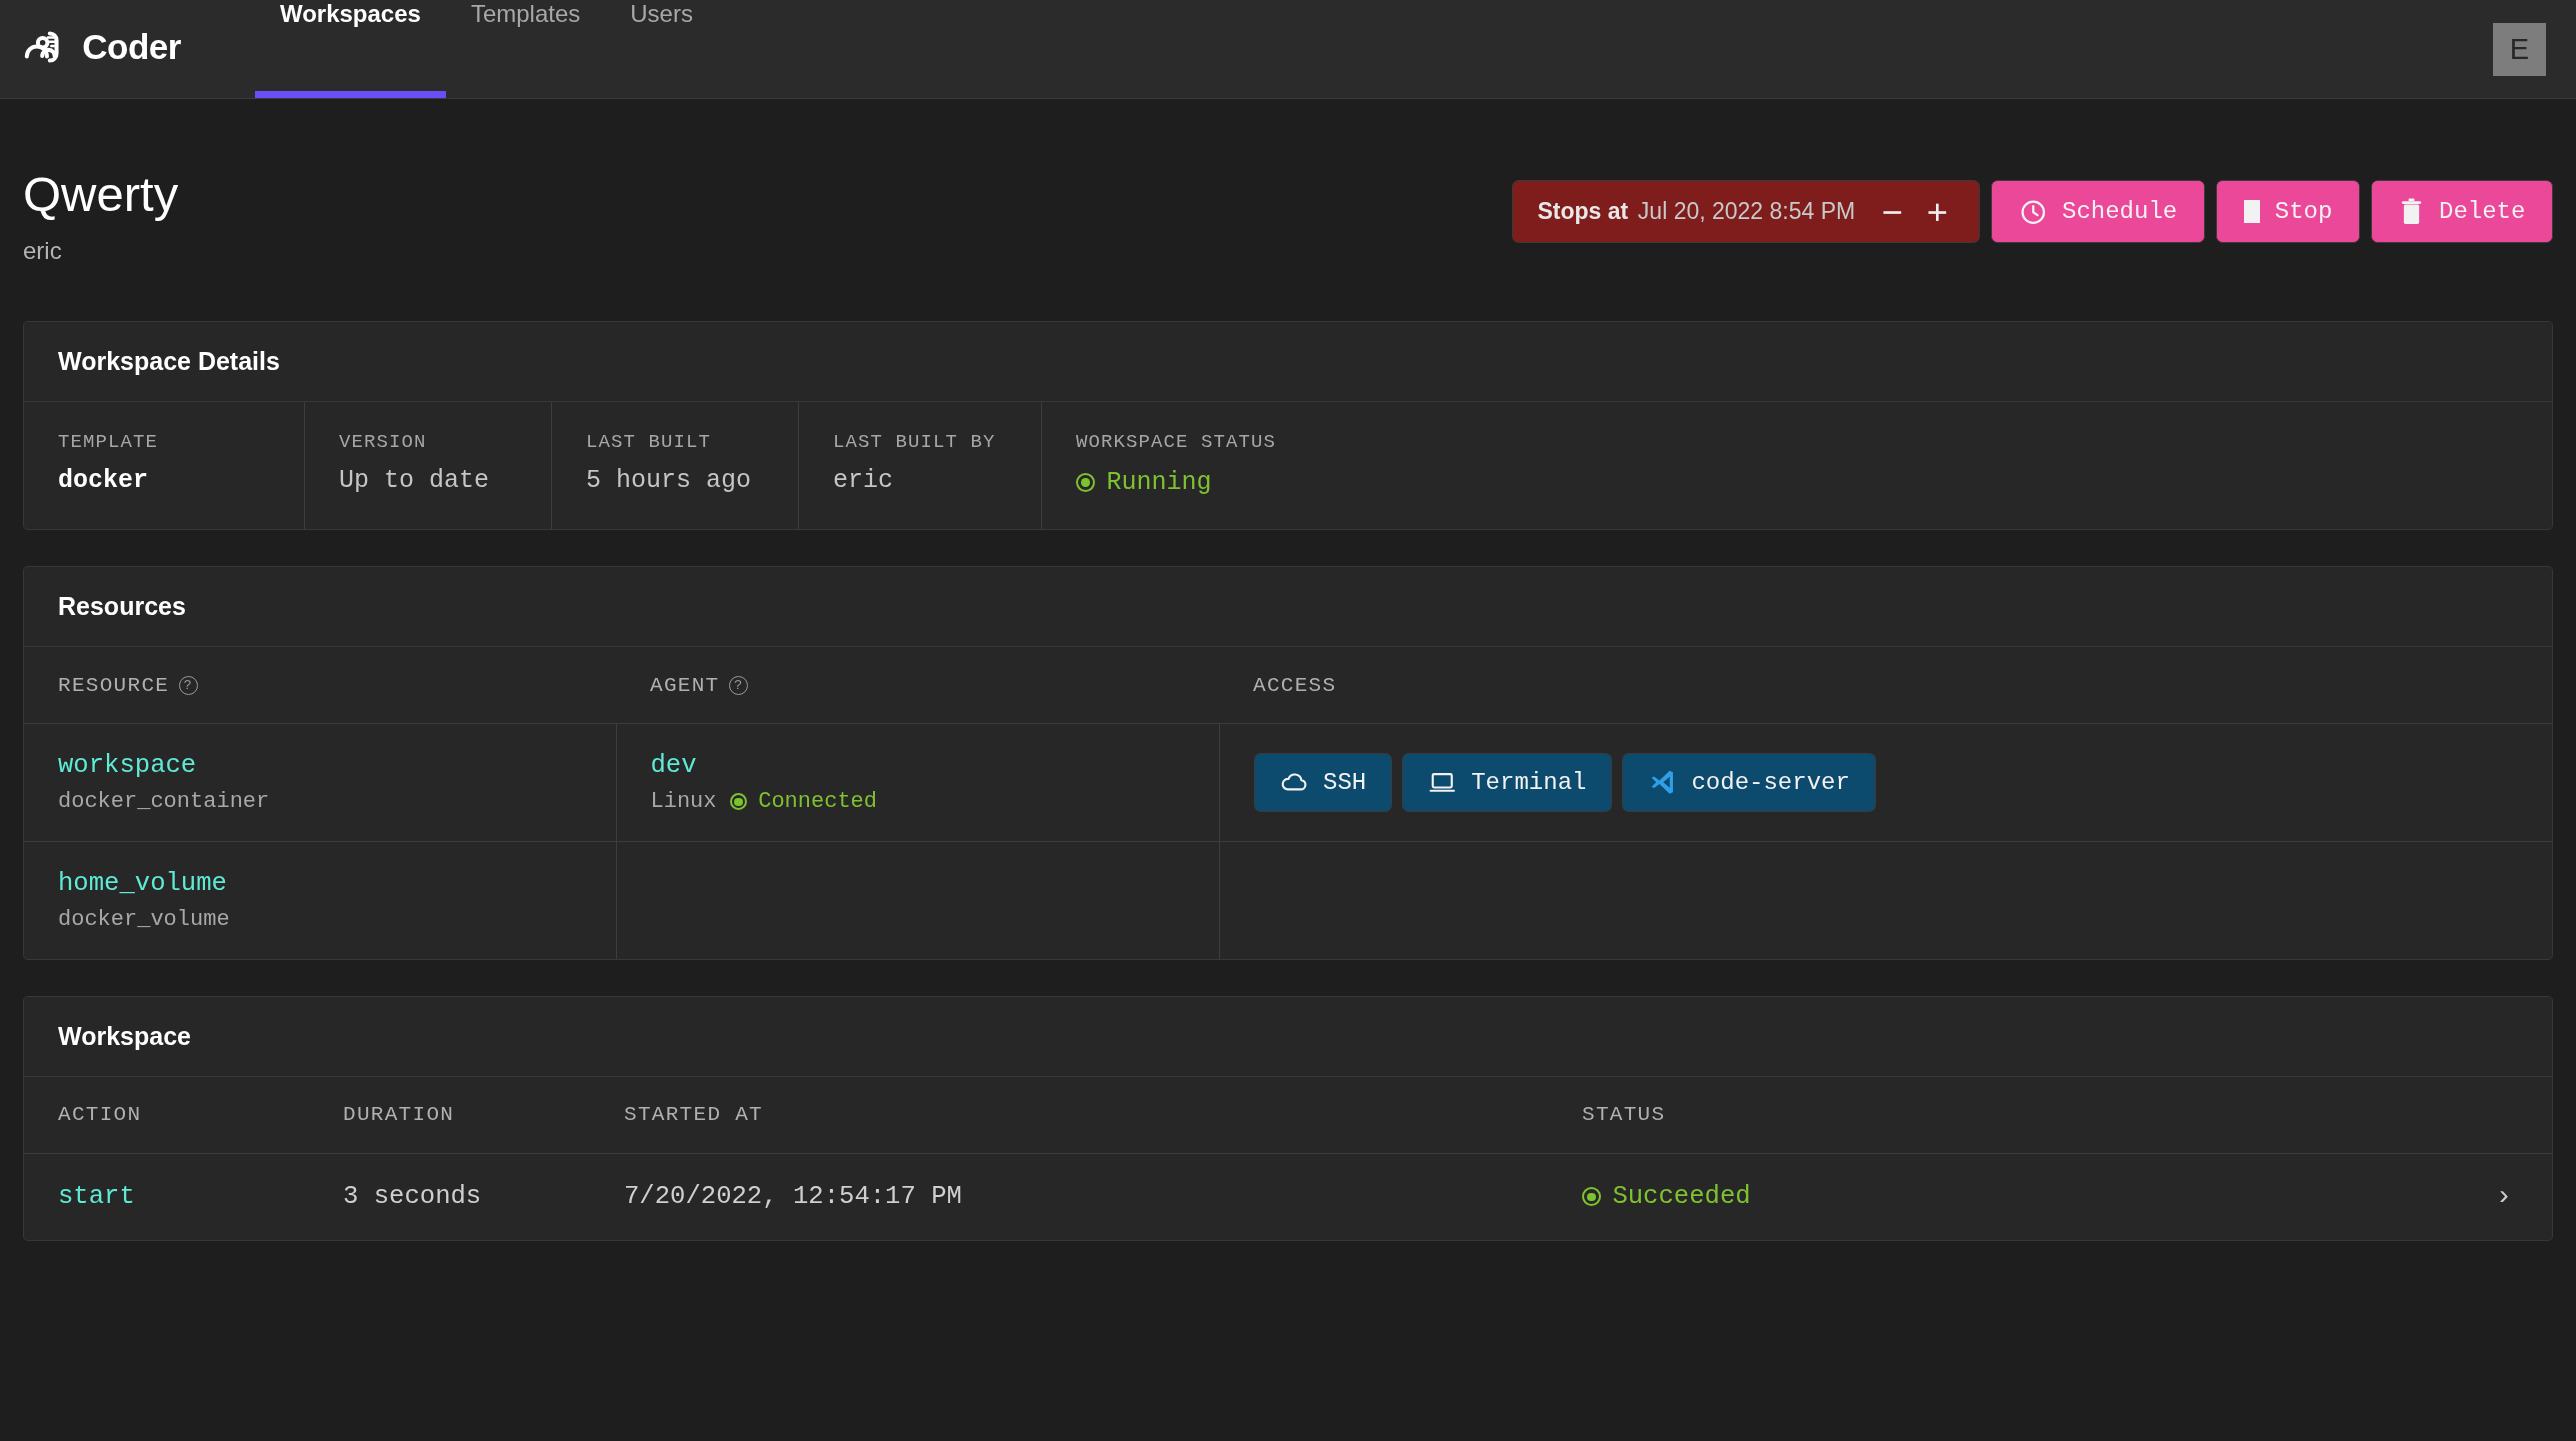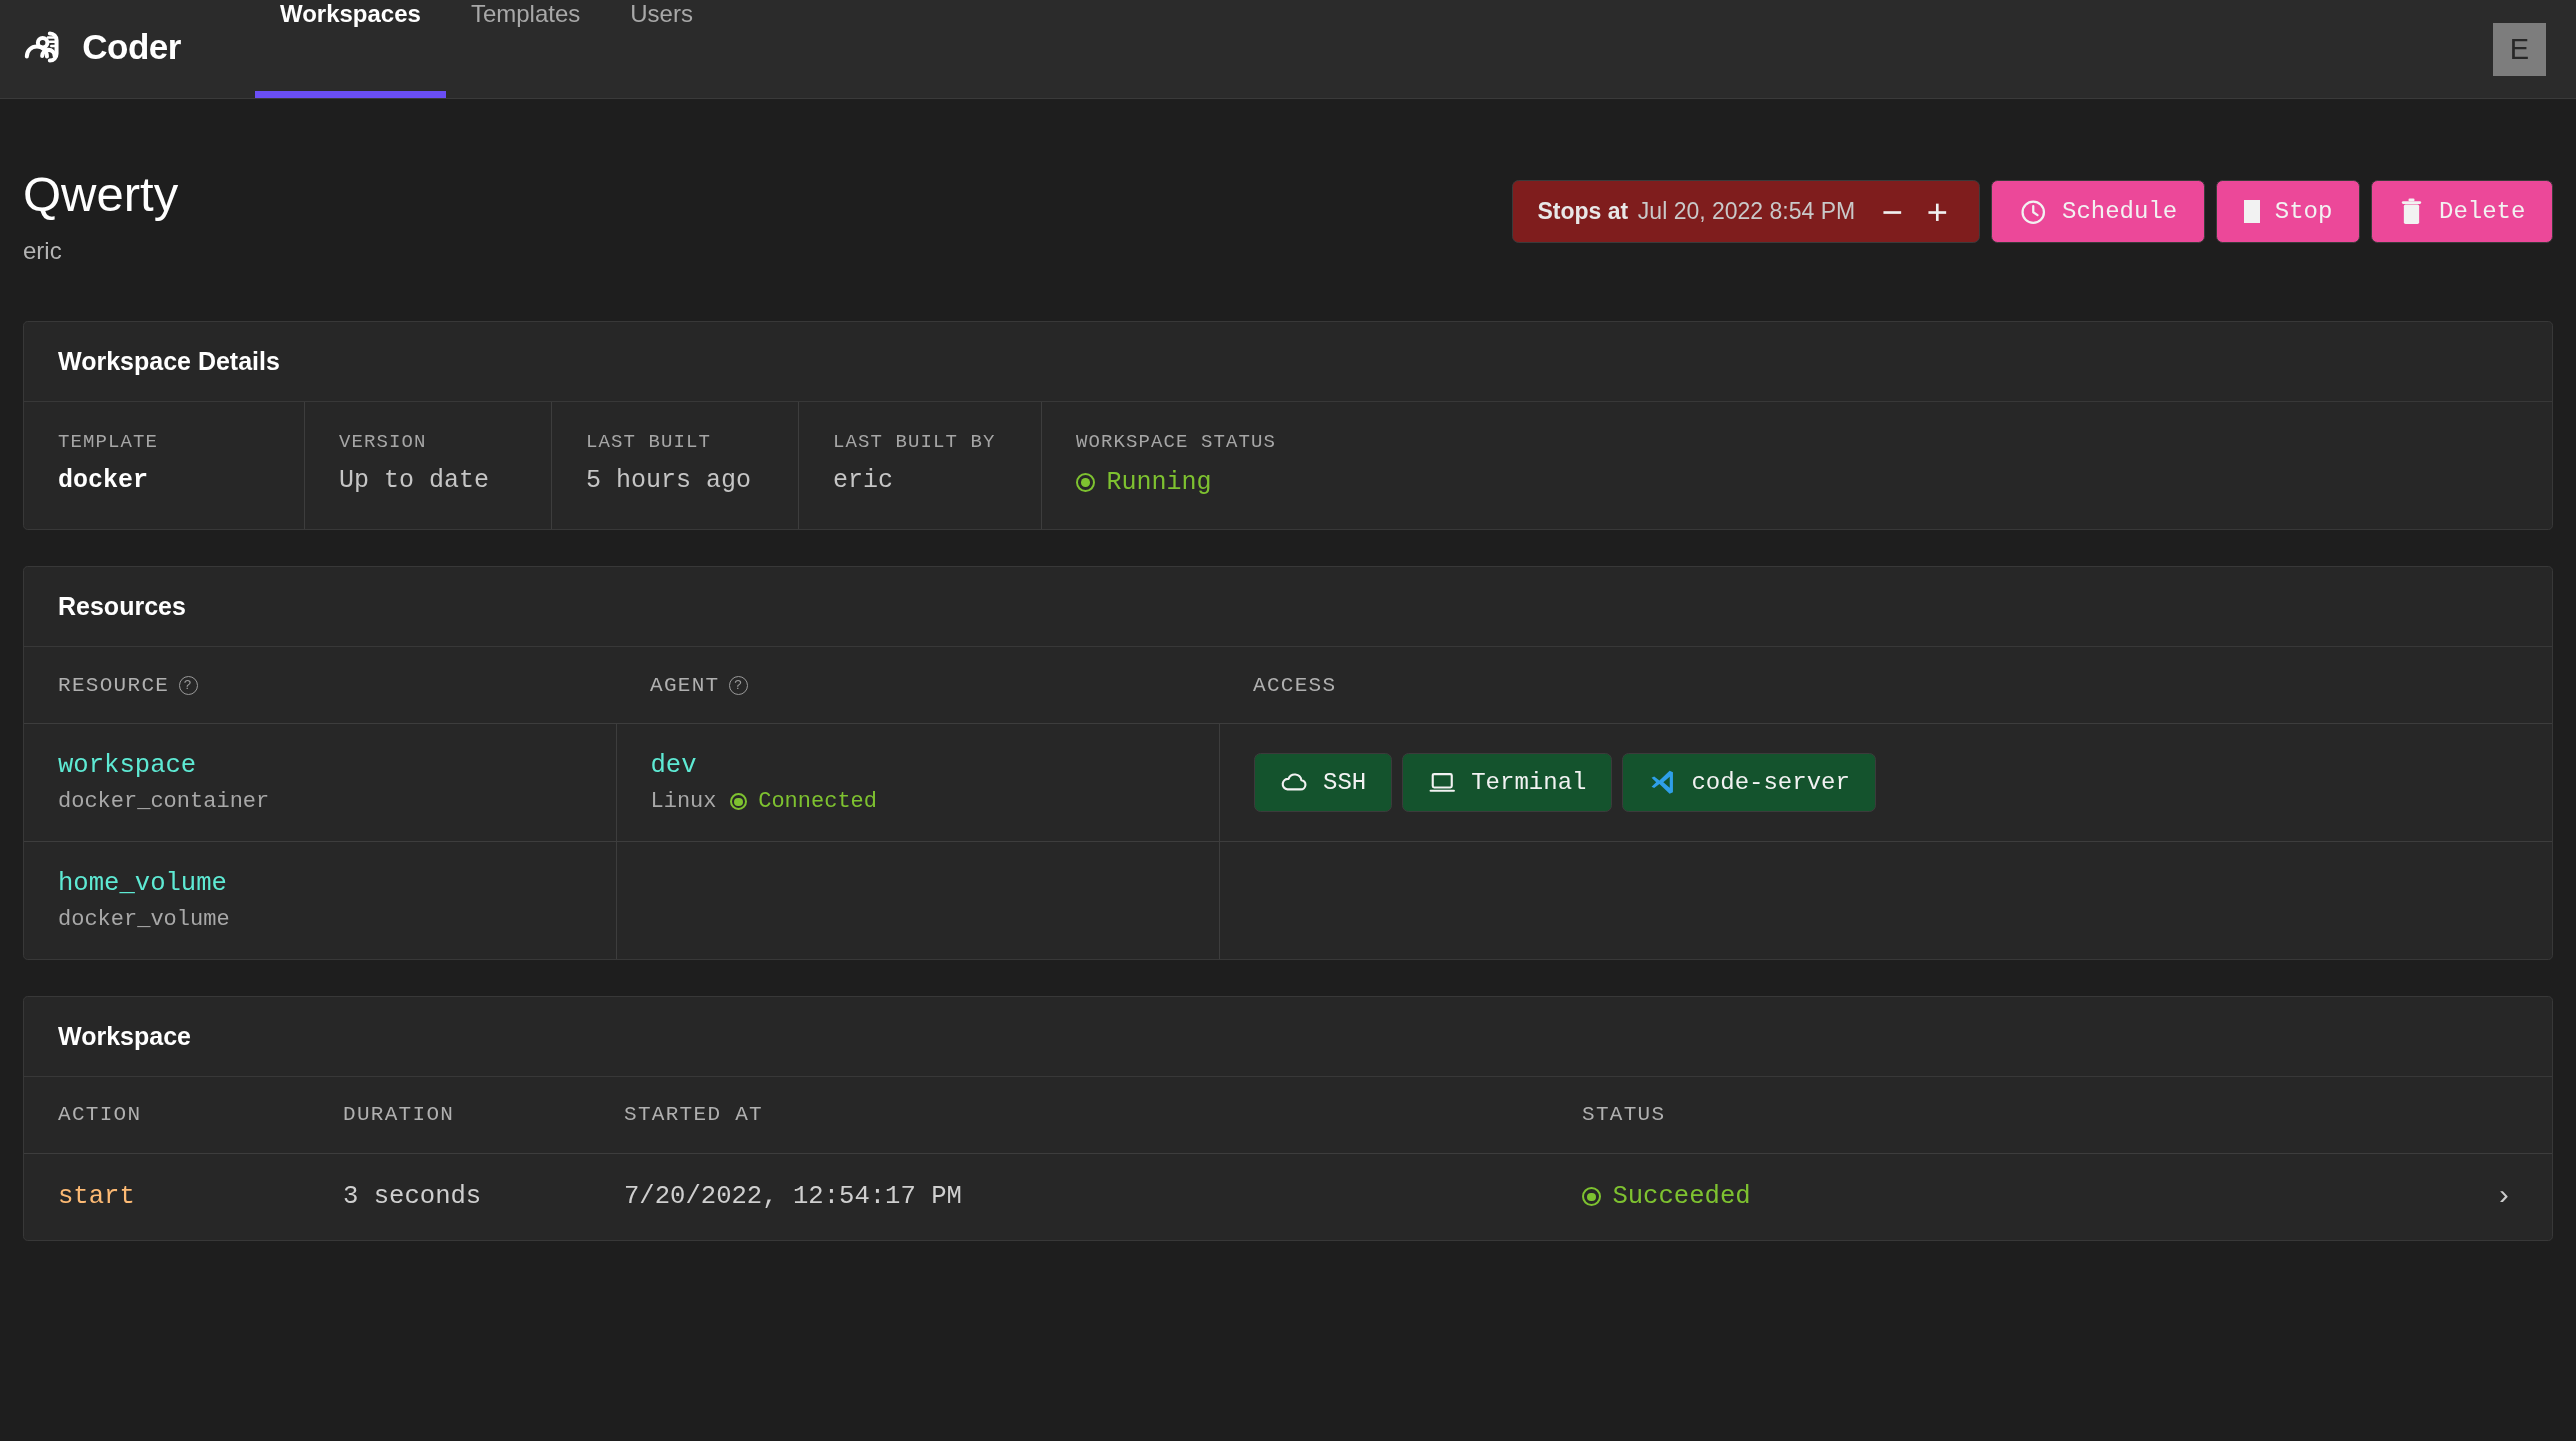--- a/index.html
+++ b/index.html
@@ -267,41 +267,41 @@
     gap: 13.3px;
   }
   .col-resource { width: 592px; }
   .col-agent { width: 603px; }
 
   .access-btns { display: flex; gap: 9.5px; align-items: center; }
   .access-btn {
     display: inline-flex;
     align-items: center;
     gap: 15px;
-    background: #14532d;
+    background: #0c4a6e;
     border: 0.9px solid #3b3b3b;
     border-radius: 6.6px;
     height: 59px;
     padding: 0 25px;
     color: #f2f2f2;
     font-size: 24px;
     font-family: "Liberation Mono", monospace;
     cursor: pointer;
     white-space: nowrap;
   }
 
   .tl-table thead th { padding: 26.6px 34px; }
   .tl-table td {
     padding: 28.5px 34px;
     font-family: "Liberation Mono", monospace;
     font-size: 25.6px;
     color: #cfcfcf;
     vertical-align: middle;
   }
-  .tl-table td.action { color: #fdba74; }
+  .tl-table td.action { color: #5eead4; }
   .tl-col-action { width: 285px; }
   .tl-col-duration { width: 281px; }
   .tl-col-started { width: 958px; }
   .tl-status-cell {
     display: flex;
     align-items: center;
     justify-content: space-between;
   }
   .chev {
     color: #cccccc;

